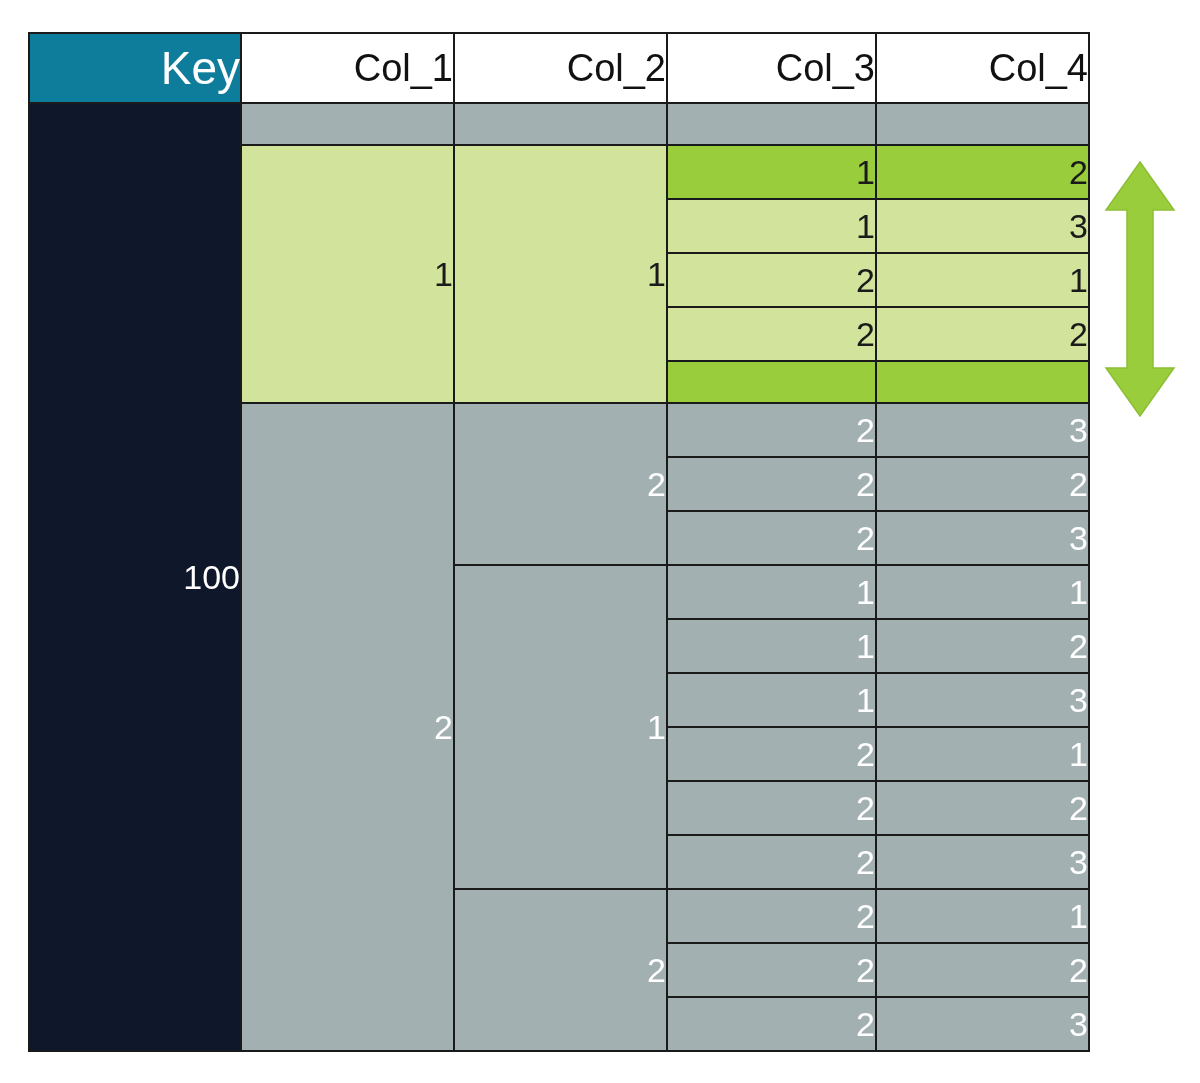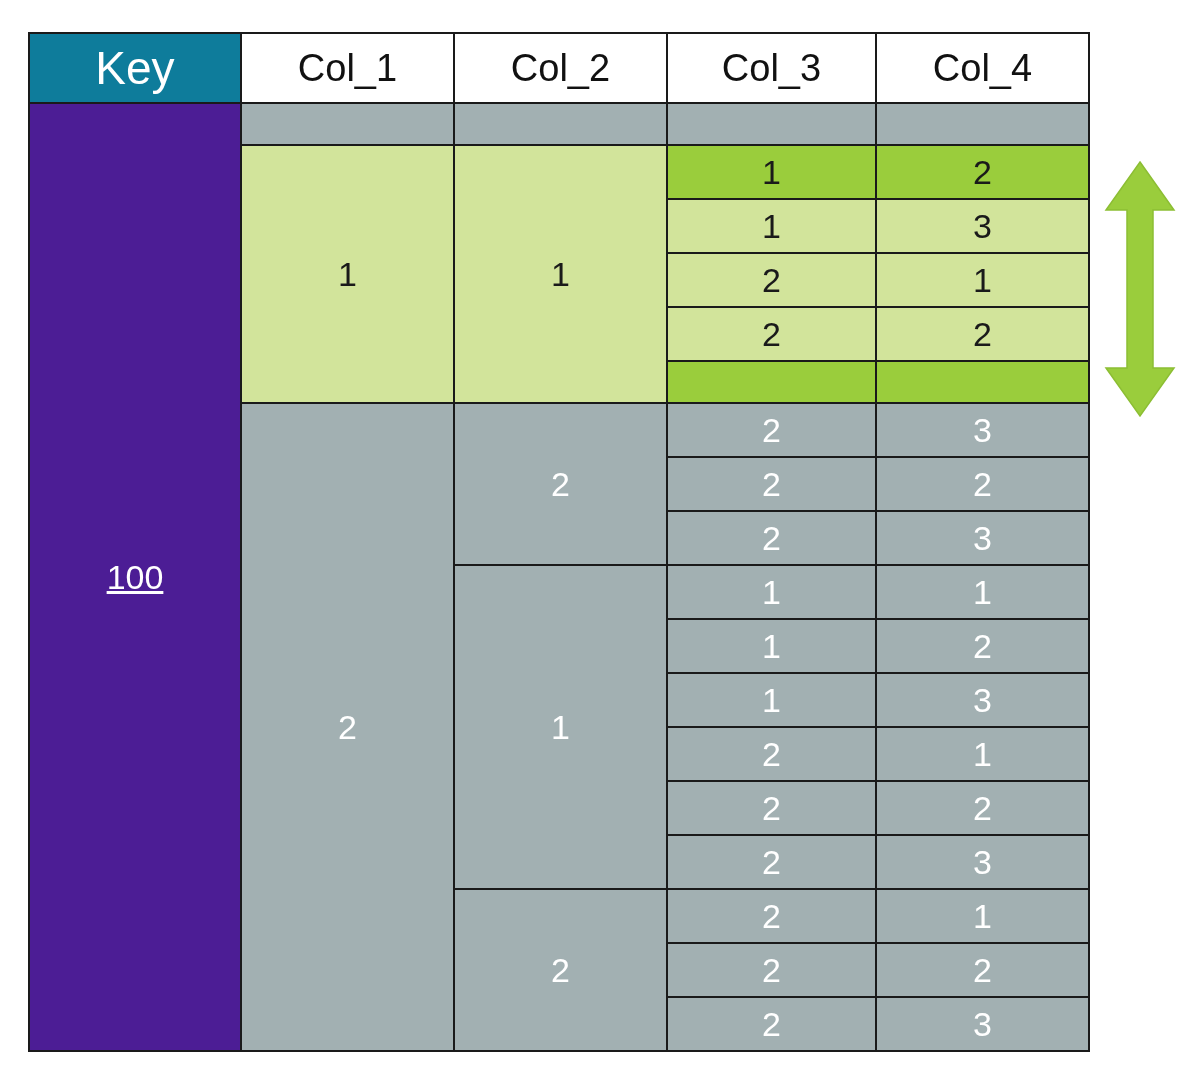--- a/index.html
+++ b/index.html
@@ -16,21 +16,21 @@
     width:1060px;height:1008px;
   }
   table.grid{
     border-collapse:collapse;
     table-layout:fixed;
     width:1060px;height:1008px;
   }
   table.grid td,table.grid th{
     border:2px solid #1a1a1a;
     padding:0;margin:0;
-    text-align:center;vertical-align:middle;
+    text-align:right;vertical-align:middle;
     font-weight:400;
   }
 
   
   col.c-key{width:212px;}
   col.c-1{width:213px;}
   col.c-2{width:213px;}
   col.c-3{width:209px;}
   col.c-4{width:213px;}
 
@@ -41,23 +41,22 @@
     font-size:38px;letter-spacing:0px;
     font-family:"Liberation Sans", sans-serif;
   }
   th.hdr-key{
     background:#0E7C9B;color:#ffffff;
     height:68px;font-size:46px;
   }
 
   
   td.key-cell{
-    background:#4c1d95;color:#ffffff;
+    background:#0f172a;color:#ffffff;
     font-size:34px;
-    text-decoration:underline;
   }
 
   
   .fill-gray{background:#A2B0B2;color:#ffffff;}
   .fill-gray-empty{background:#A2B0B2;}
   .fill-green-dark{background:#9ACD3C;color:#1a1a1a;}
   .fill-green-light{background:#D2E49B;color:#1a1a1a;}
 
   td.val{font-size:34px;}
   td.val-dark-txt{color:#1a1a1a;}

